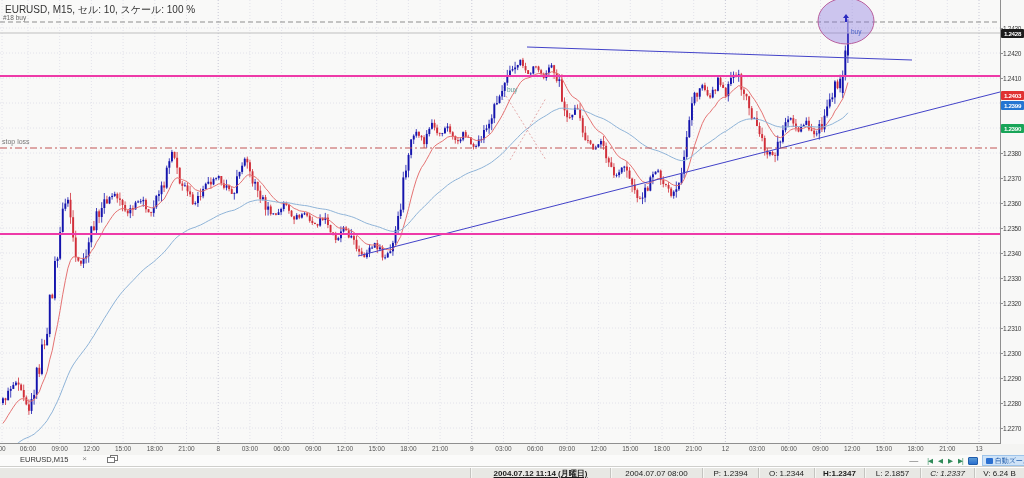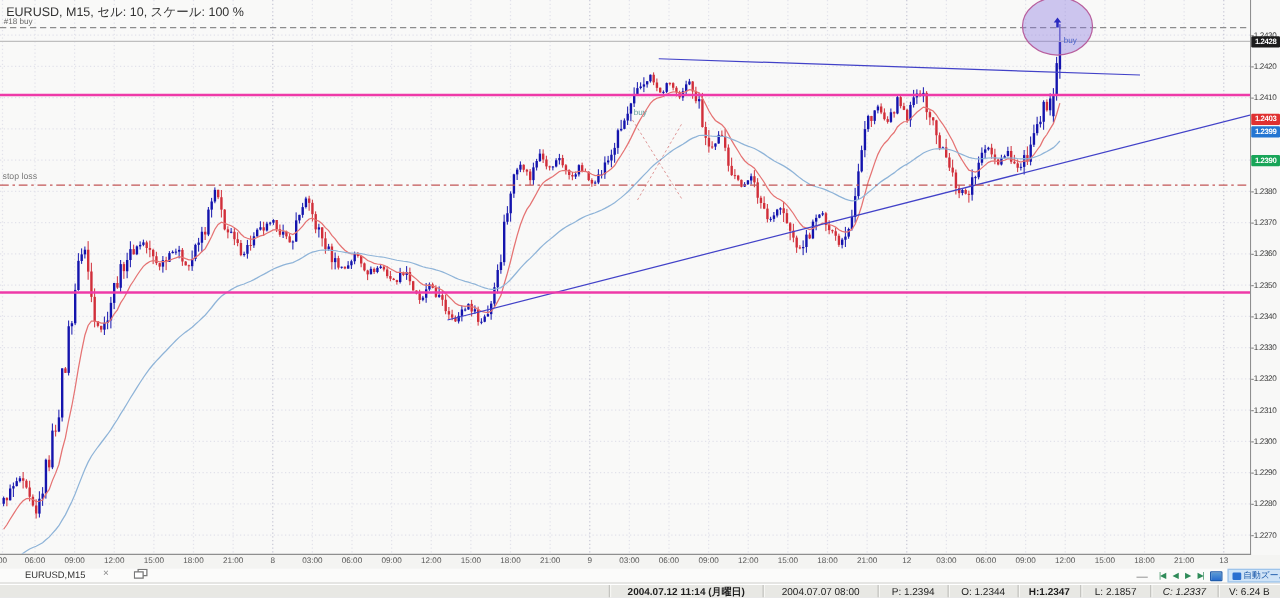--- a/index.html
+++ b/index.html
@@ -862,21 +862,21 @@
       <span class="tb-icon"></span>
       <span class="auto-zoom">
         <span class="az-ic"></span>
         <span>自動ズーム</span>
       </span>
     </div>
   </div>
 
   <div class="status-bar" id="status-bar">
     <div class="sb-spacer"></div>
-  <div class="sb-cell b" style="width: 123px;">2004.07.12 11:14 (月曜日)</div>
+  <div class="sb-cell b" style="width: 140px; text-decoration: underline;">2004.07.12 11:14 (月曜日)</div>
       <div class="sb-cell" style="width: 92px;">2004.07.07 08:00</div>
       <div class="sb-cell" style="width: 56px;">P: 1.2394</div>
       <div class="sb-cell" style="width: 56px;">O: 1.2344</div>
       <div class="sb-cell" style="width: 50px; font-weight: bold;">H:1.2347</div>
       <div class="sb-cell" style="width: 56px;">L: 2.1857</div>
       <div class="sb-cell" style="width: 54px; font-style: italic;">C: 1.2337</div>
       <div class="sb-cell" style="width: 50px;">V: 6.24 B</div>
     </div>
 
 </div>

